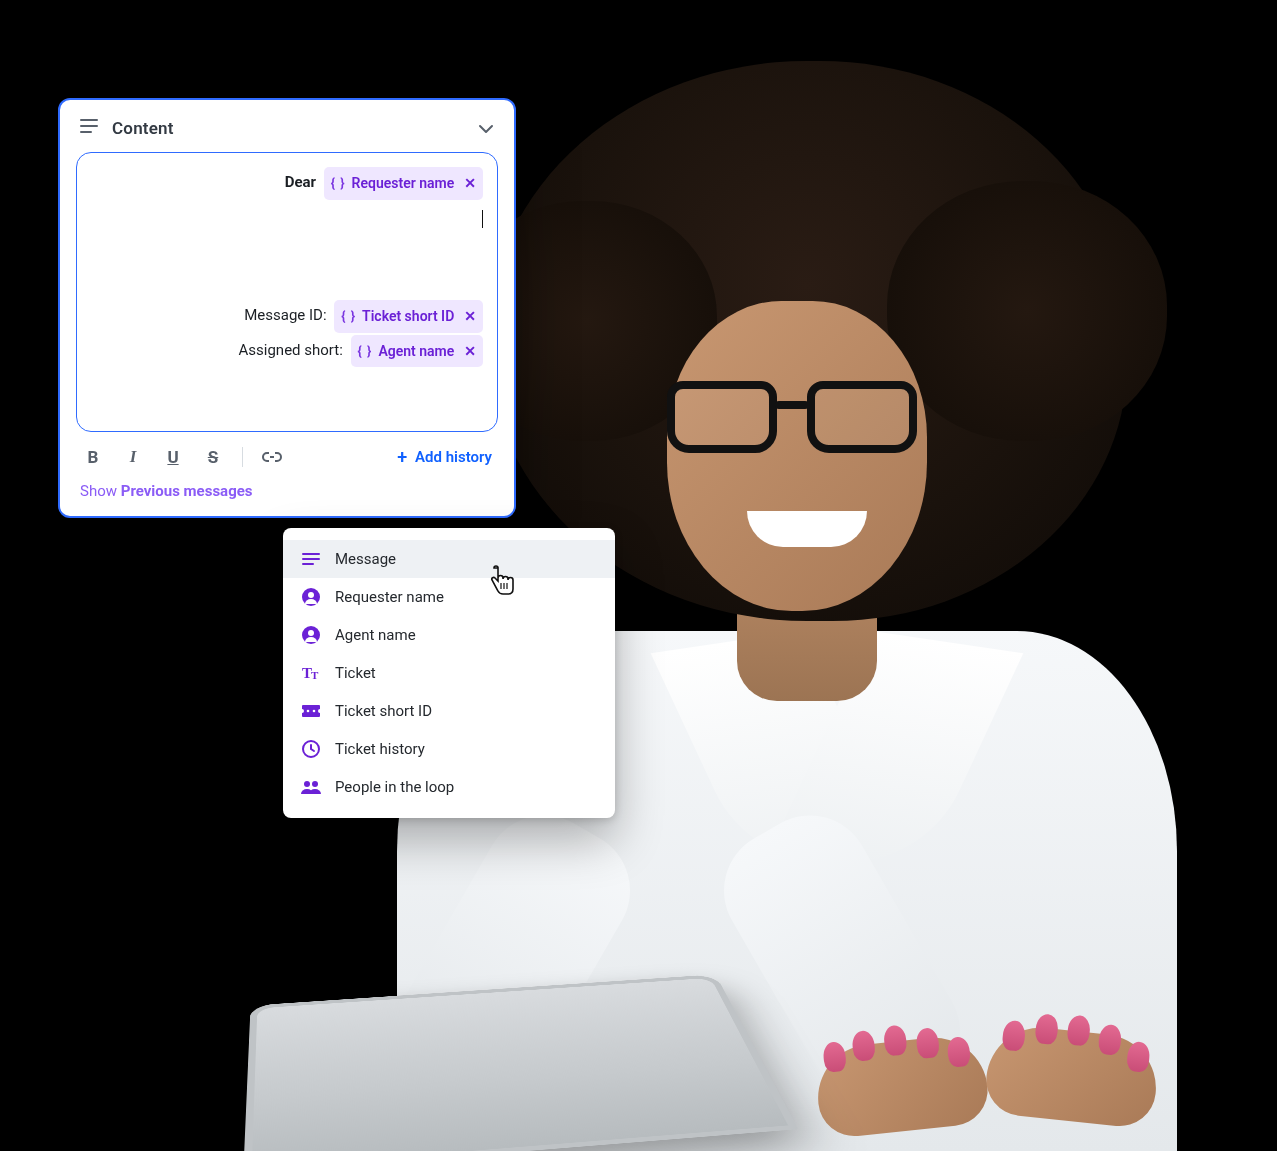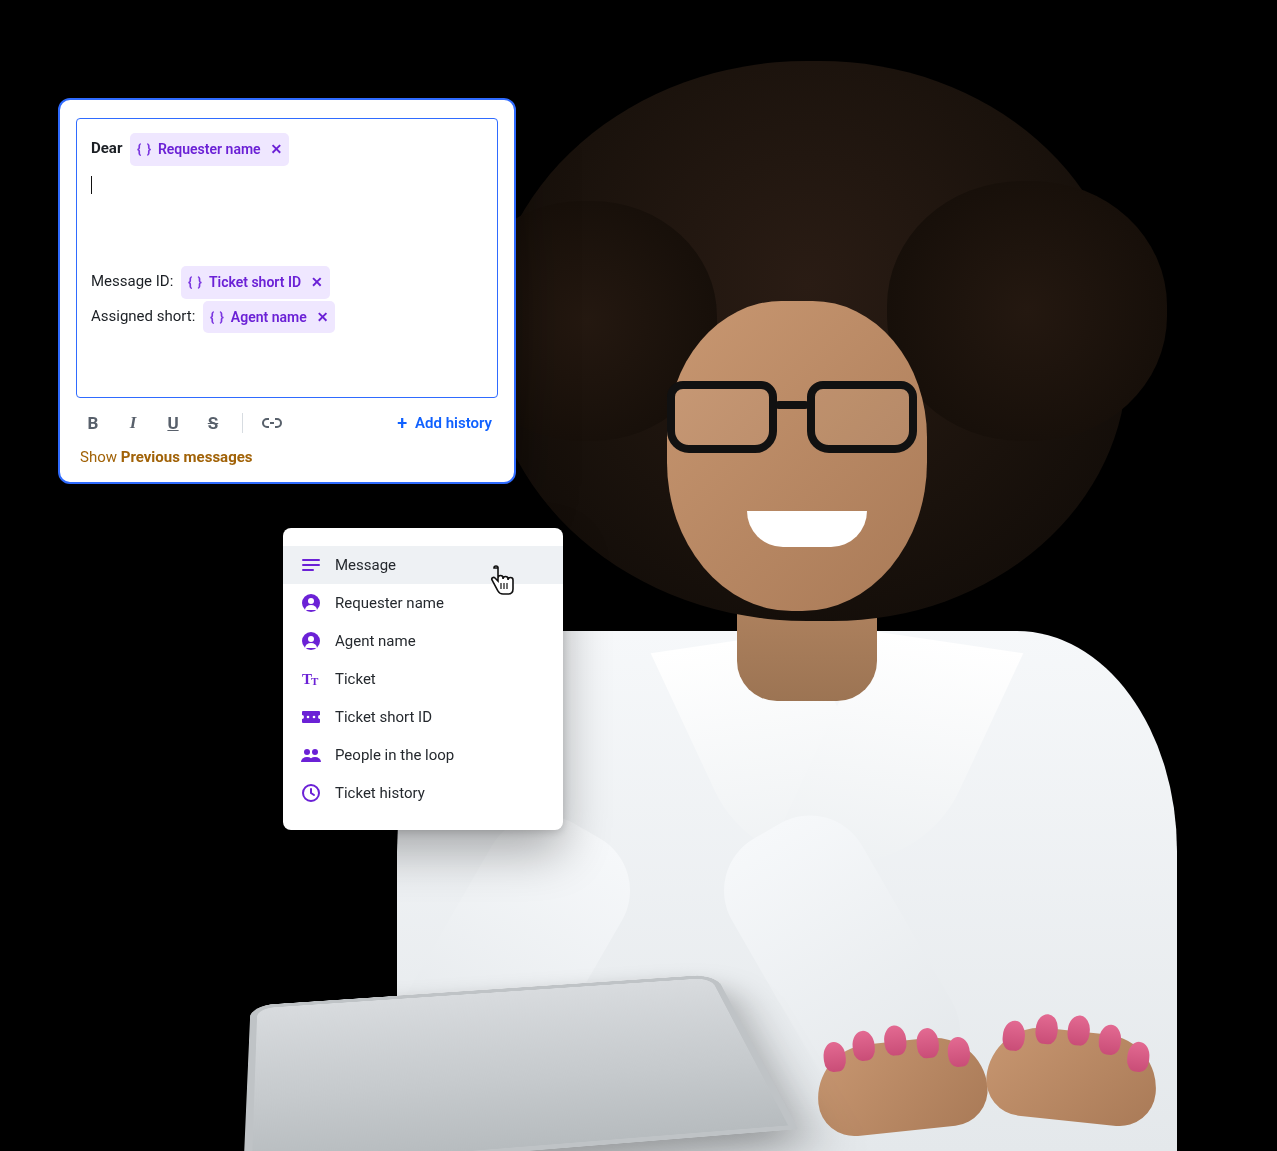--- a/index.html
+++ b/index.html
@@ -168,26 +168,27 @@
     font-weight: 600;
     color: #333a43;
     letter-spacing: .2px;
   }
   .card-header .chev {
     margin-left: auto;
     color: #586069;
   }
   .editor {
     border: 1.5px solid #2f6bff;
-    border-radius: 4px;
+    border-radius: 15px;
     padding: 14px 14px 26px 14px;
     min-height: 280px;
     font-size: 15px;
     line-height: 1.9;
     color: #1b1f24;
+    text-align: right;
   }
   .editor .row { margin-bottom: 2px; }
   .editor .dear { font-weight: 700; }
   .cursor {
     display: inline-block;
     width: 1px; height: 18px;
     background: #111;
     vertical-align: -3px;
     margin-top: 8px;
   }
@@ -244,34 +245,34 @@
     gap: 8px;
     color: #1061ff;
     font-weight: 600;
     font-size: 15px;
     cursor: pointer;
   }
   .add-var .plus { font-size: 18px; line-height: 1; }
   .below-toolbar {
     padding: 10px 4px 0 4px;
     font-size: 15px;
-    color: #a16207;
+    color: #8b5cf6;
   }
   .below-toolbar strong { font-weight: 700; }
 
   
   .dropdown {
     position: absolute;
     left: 283px;
     top: 528px;
-    width: 280px;
+    width: 332px;
     background: #fff;
     border-radius: 8px;
     box-shadow: 0 22px 48px rgba(0,0,0,.30), 0 2px 8px rgba(0,0,0,.16);
-    padding: 18px 0;
+    padding: 12px 0;
     z-index: 20;
     font-size: 15px;
   }
   .dropdown .item {
     display: flex;
     align-items: center;
     gap: 14px;
     padding: 9px 18px;
     color: #25292e;
     cursor: pointer;
@@ -329,20 +330,35 @@
       <span class="nail" style="left:108px;top:-10px"></span>
       <span class="nail" style="left:138px;top:4px"></span>
     </div>
   </div>
   <div class="laptop">
     <div class="laptop-screen"></div>
   </div>
 </div>
 
 <div class="card">
+  <div class="card-header">
+    <span>
+      <svg width="18" height="16" viewBox="0 0 18 16" fill="none" stroke="#58606b" stroke-width="2" stroke-linecap="round">
+        <line x1="1" y1="2" x2="17" y2="2"></line>
+        <line x1="1" y1="8" x2="17" y2="8"></line>
+        <line x1="1" y1="14" x2="11" y2="14"></line>
+      </svg>
+    </span>
+    <span class="title">Content</span>
+    <span class="chev">
+      <svg width="16" height="10" viewBox="0 0 16 10" fill="none" stroke="#58606b" stroke-width="2" stroke-linecap="round" stroke-linejoin="round">
+        <polyline points="2,2 8,8 14,2"></polyline>
+      </svg>
+    </span>
+  </div>
 
   <div class="editor">
     <div class="row">
       <span class="dear">Dear</span>
       <span class="chip">
         <span class="br">{ }</span>
         <span>Requester name</span>
         <span class="x">✕</span>
       </span>
     </div>
@@ -435,37 +451,37 @@
       <svg width="20" height="14" viewBox="0 0 20 14" fill="#6b21d6">
         <path d="M2 1 h16 a1 1 0 0 1 1 1 v3 a2 2 0 0 0 0 4 v3 a1 1 0 0 1 -1 1 h-16 a1 1 0 0 1 -1 -1 v-3 a2 2 0 0 0 0 -4 v-3 a1 1 0 0 1 1 -1 Z"></path>
         <circle cx="7" cy="7" r="1.3" fill="#fff"></circle>
           <circle cx="13" cy="7" r="1.3" fill="#fff"></circle>
       </svg>
     </span>
     <span>Ticket short ID</span>
   </div>
   <div class="item">
     <span class="ic">
+      <svg width="18" height="18" viewBox="0 0 18 18" fill="none" stroke="#6b21d6" stroke-width="2">
+        <circle cx="9" cy="9" r="8"></circle>
+          <path d="M9 5 V9 L12 11" stroke-linecap="round"></path>
+      </svg>
+    </span>
+    <span>Ticket history</span>
+  </div>
+  <div class="item">
+    <span class="ic">
       <svg width="20" height="14" viewBox="0 0 20 14" fill="#6b21d6">
         <circle cx="6" cy="4" r="3"></circle>
           <circle cx="14" cy="4" r="3"></circle>
         <path d="M0 14 a6 5 0 0 1 12 0 Z"></path>
           <path d="M8 14 a6 5 0 0 1 12 0 Z"></path>
       </svg>
     </span>
     <span>People in the loop</span>
-  </div>
-  <div class="item">
-    <span class="ic">
-      <svg width="18" height="18" viewBox="0 0 18 18" fill="none" stroke="#6b21d6" stroke-width="2">
-        <circle cx="9" cy="9" r="8"></circle>
-          <path d="M9 5 V9 L12 11" stroke-linecap="round"></path>
-      </svg>
-    </span>
-    <span>Ticket history</span>
   </div>
 </div>
 
 <span class="cursor-hand">
   <svg width="26" height="30" viewBox="0 0 26 30">
     <path d="M8 2 v13 l-3 -3 c-1.4-1.4-4 0-3 2 l6 11 c1 2 3 3 5 3 h5 c3 0 5-2 5-5 v-9 c0-1.5-1.2-2.5-2.5-2.5 s-2.5 1-2.5 2.5 v-1 c0-1.5-1.2-2.5-2.5-2.5 s-2.5 1-2.5 2.5 v-1 c0-1.5-1.2-2.5-2.5-2.5 s-2.5 1-2.5 2.5 V2 c0-1.3-1-2-2-2 s-2 .7-2 2 Z" fill="#fff" stroke="#111" stroke-width="1.6"></path>
     <line x1="11" y1="17" x2="11" y2="23" stroke="#111" stroke-width="1.2"></line>
     <line x1="14" y1="17" x2="14" y2="23" stroke="#111" stroke-width="1.2"></line>
     <line x1="17" y1="17" x2="17" y2="23" stroke="#111" stroke-width="1.2"></line>
   </svg>

